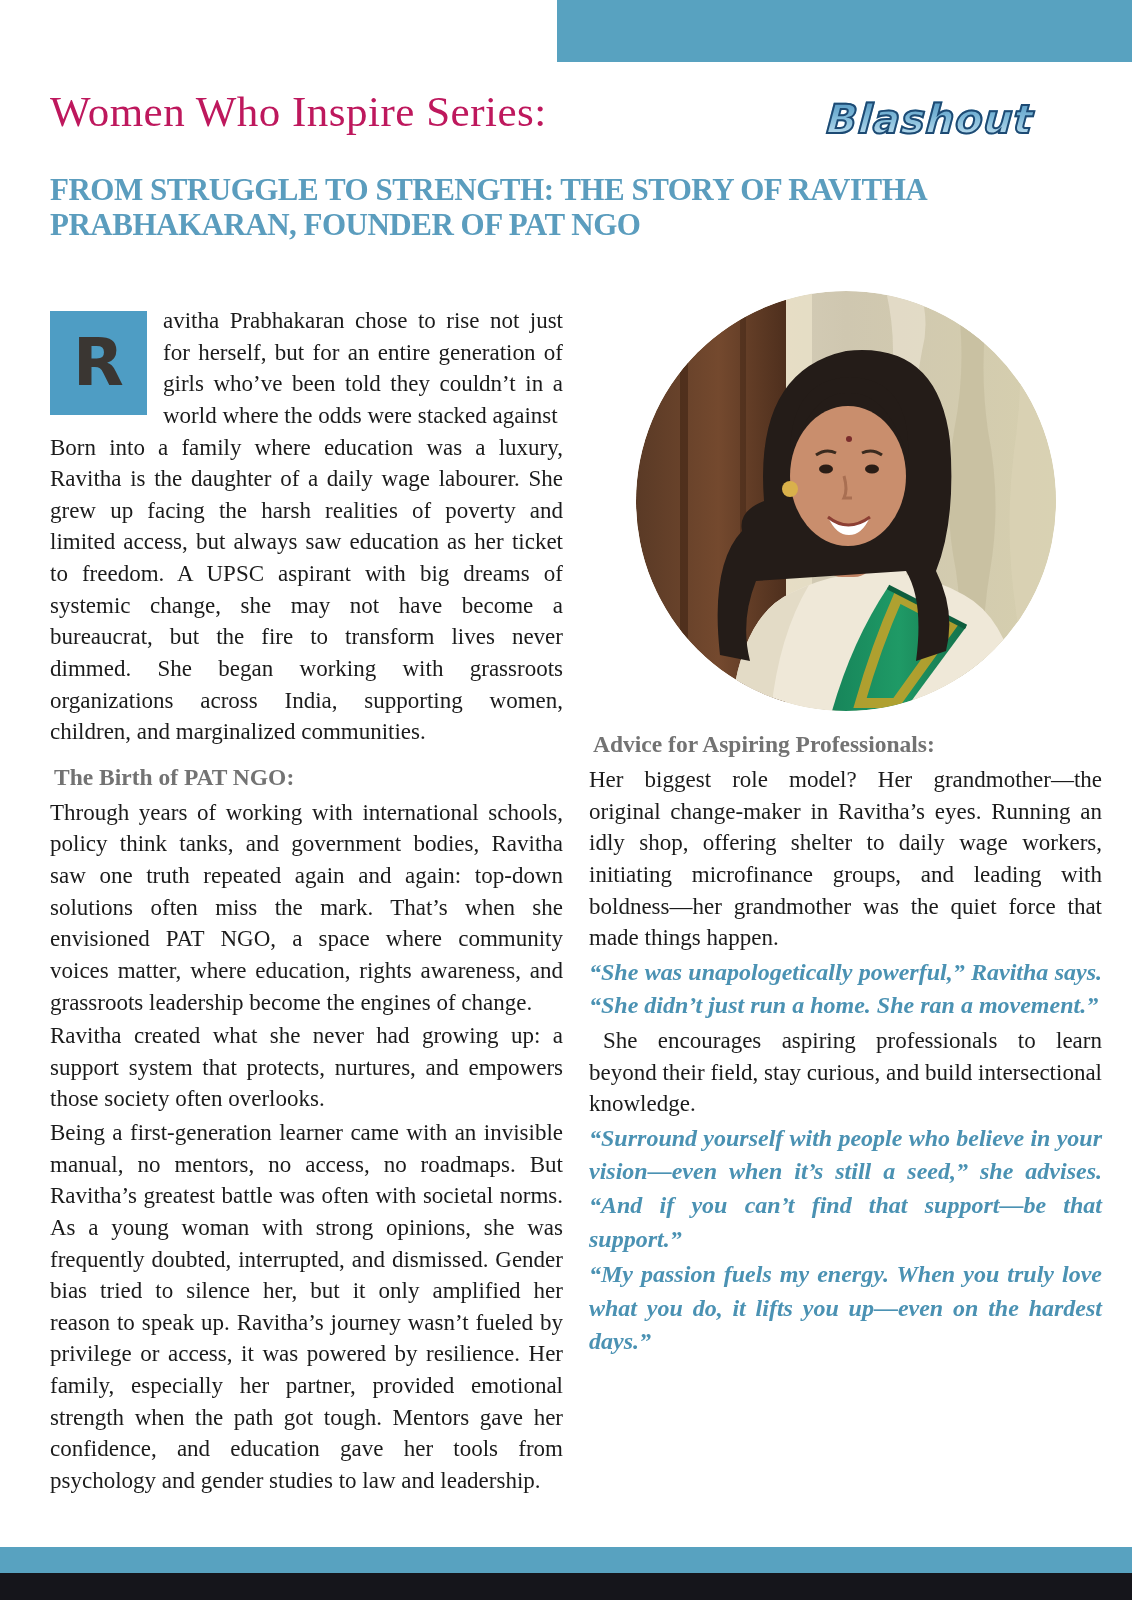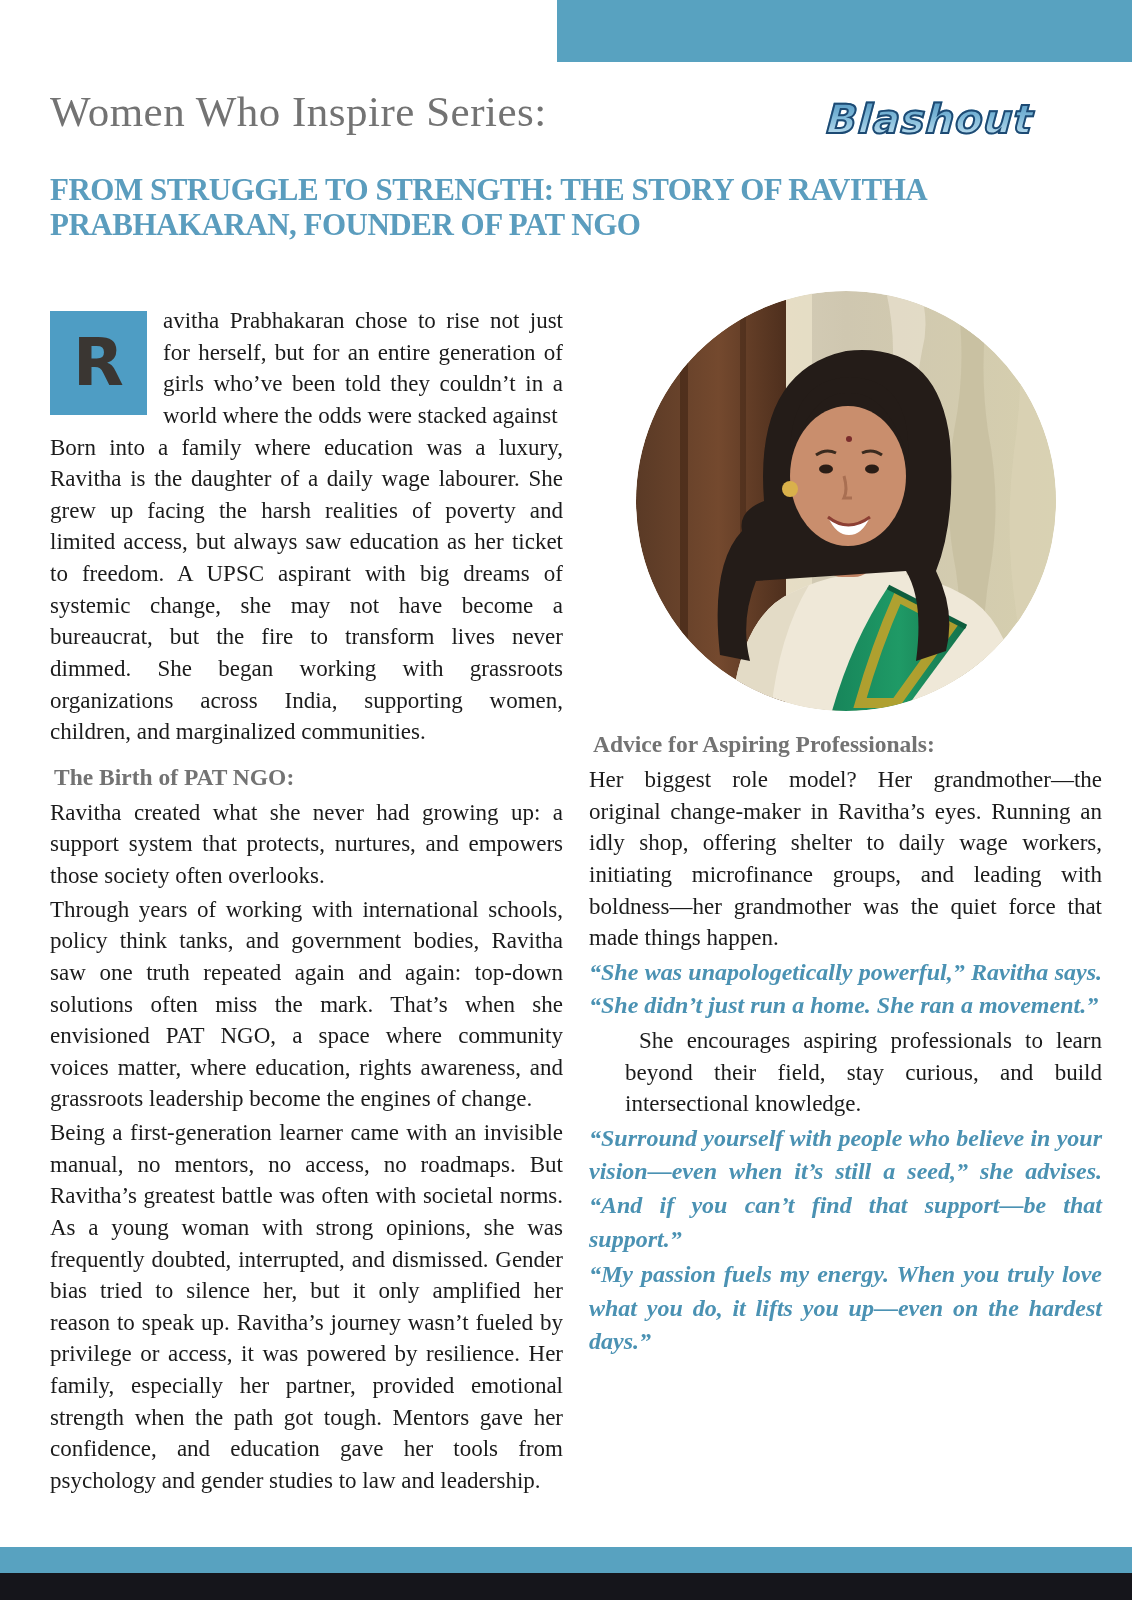--- a/index.html
+++ b/index.html
@@ -14,21 +14,21 @@
   .top-bar{
     position:absolute;top:0;left:557px;right:0;height:62px;
     background:#58a2c0;
   }
   .masthead{
     position:absolute;top:88px;left:50px;right:40px;
     display:flex;justify-content:space-between;align-items:flex-start;
   }
   .series-title{
     font-family:"Liberation Serif", serif;
-    font-size:43px;color:#737373;letter-spacing:0.5px;
+    font-size:43px;color:#be185d;letter-spacing:0.5px;
     line-height:1.1;font-weight:400;
   }
   .logo{
     margin-top:8px;margin-right:58px;
     font-family:"DejaVu Sans", sans-serif;
     font-style:italic;font-weight:bold;font-size:40px;
     color:#8ec6e4;
     background:linear-gradient(180deg,#4e93c0 0%,#7db8d8 45%,#cfe8f5 100%);
     -webkit-background-clip:text;background-clip:text;
     -webkit-text-fill-color:transparent;
@@ -61,21 +61,21 @@
   }
   .dropcap-letter{
     font-family:"DejaVu Sans", sans-serif;
     font-weight:bold;font-size:66px;color:#3a3632;line-height:1;
   }
   .section-heading{
     font-size:23.5px;font-weight:bold;color:#737373;
     margin:16px 0 6px 4px;
   }
   .para{margin:0 0 2px 0;}
-  .para-indent{text-indent:14px;margin-left:36px;}
+  .para-indent{text-indent:14px;}
   .quote{
     font-size:24px;font-weight:bold;font-style:italic;
     color:#4b92b3;text-align:justify;line-height:1.4;
     margin:2px 0;
   }
   .photo-wrap{
     width:420px;height:420px;border-radius:50%;
     overflow:hidden;margin:-14px auto 20px auto;
   }
   .photo-wrap svg{display:block;}
@@ -107,22 +107,22 @@
     <div class="col">
       <div class="lead body-text">
         <div class="dropcap-box">
           <span class="dropcap-letter">R</span>
         </div>
         <span>avitha Prabhakaran chose to rise not just for herself, but for an entire generation of girls who’ve been told they couldn’t in a world where the odds were stacked against</span>
       </div>
       <p class="body-text para">Born into a family where education was a luxury, Ravitha is the daughter of a daily wage labourer. She grew up facing the harsh realities of poverty and limited access, but always saw education as her ticket to freedom. A UPSC aspirant with big dreams of systemic change, she may not have become a bureaucrat, but the fire to transform lives never dimmed. She began working with grassroots organizations across India, supporting women, children, and marginalized communities.</p>
 
       <h3 class="section-heading">The Birth of PAT NGO:</h3>
+      <p class="body-text para">Through years of working with international schools, policy think tanks, and government bodies, Ravitha saw one truth repeated again and again: top-down solutions often miss the mark. That’s when she envisioned PAT NGO, a space where community voices matter, where education, rights awareness, and grassroots leadership become the engines of change.</p>
       <p class="body-text para">Ravitha created what she never had growing up: a support system that protects, nurtures, and empowers those society often overlooks.</p>
-      <p class="body-text para">Through years of working with international schools, policy think tanks, and government bodies, Ravitha saw one truth repeated again and again: top-down solutions often miss the mark. That’s when she envisioned PAT NGO, a space where community voices matter, where education, rights awareness, and grassroots leadership become the engines of change.</p>
 
       <p class="body-text para">Being a first-generation learner came with an invisible manual, no mentors, no access, no roadmaps. But Ravitha’s greatest battle was often with societal norms. As a young woman with strong opinions, she was frequently doubted, interrupted, and dismissed. Gender bias tried to silence her, but it only amplified her reason to speak up. Ravitha’s journey wasn’t fueled by privilege or access, it was powered by resilience. Her family, especially her partner, provided emotional strength when the path got tough. Mentors gave her confidence, and education gave her tools from psychology and gender studies to law and leadership.</p>
     </div>
 
     <div class="col">
       <div class="photo-wrap">
         <svg width="420" height="420" viewBox="0 0 420 420" xmlns="http://www.w3.org/2000/svg">
           <defs>
             <clipPath id="circ">
                 <circle cx="210" cy="210" r="210"></circle>

